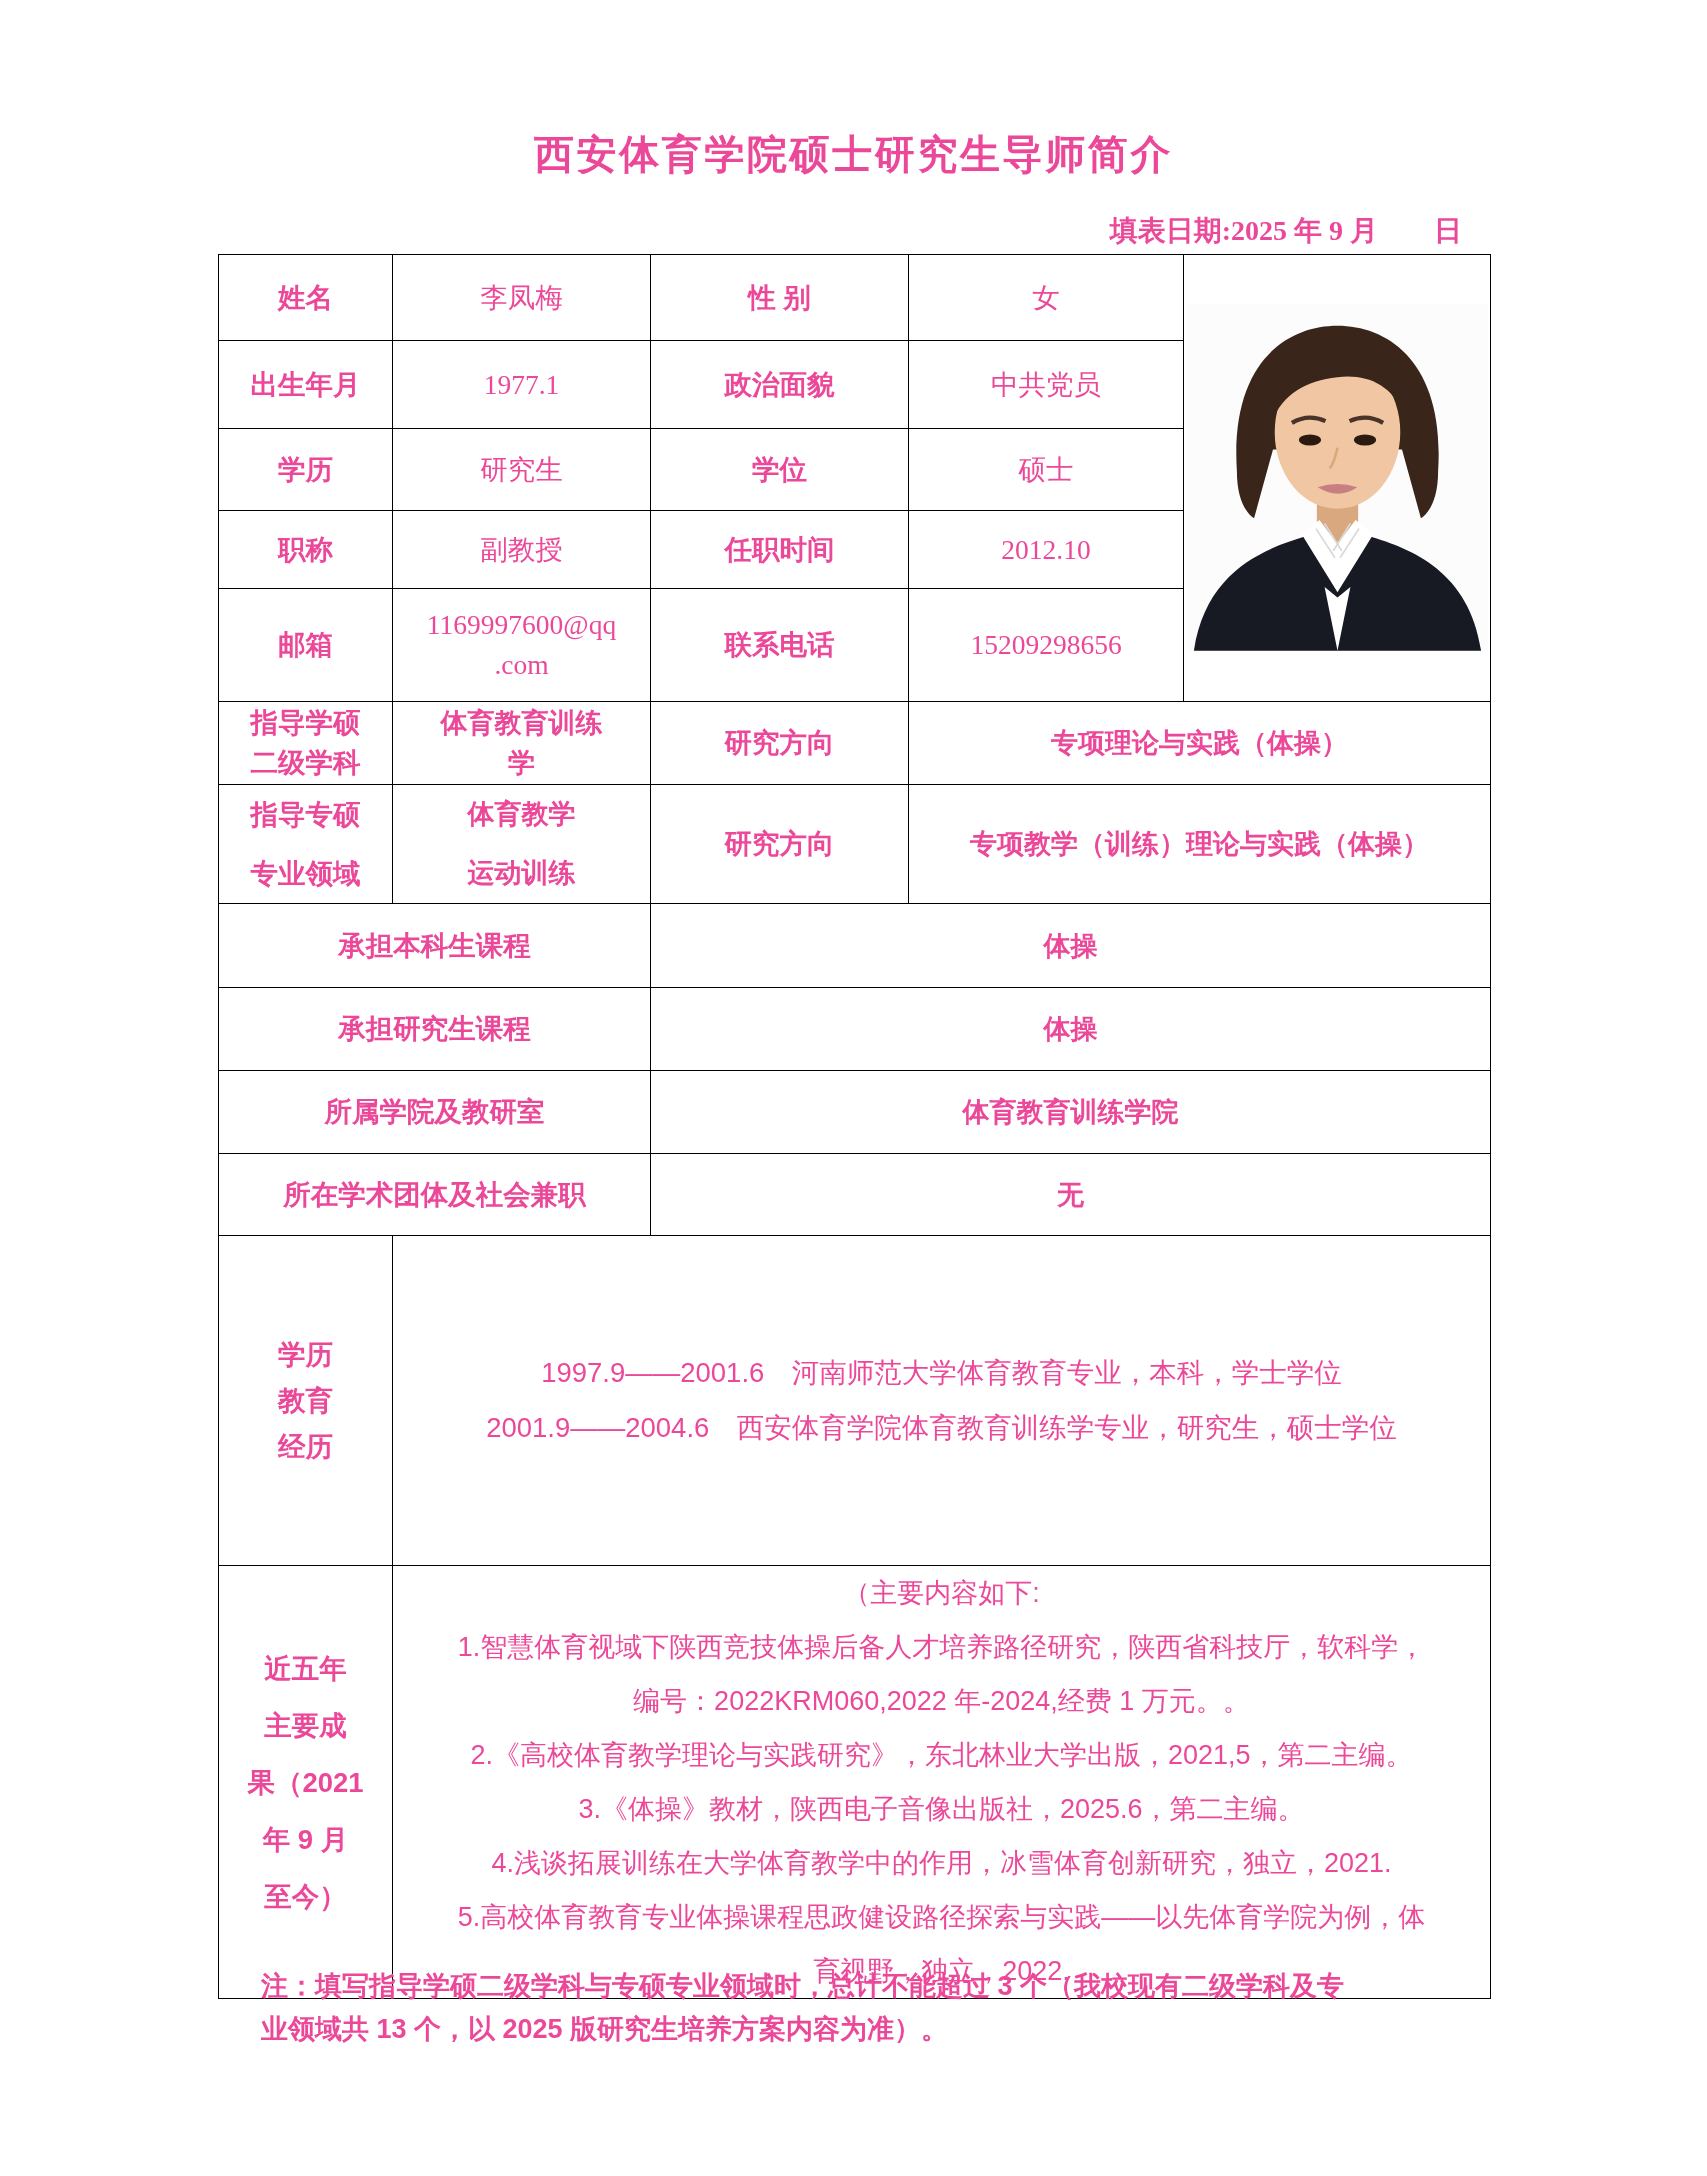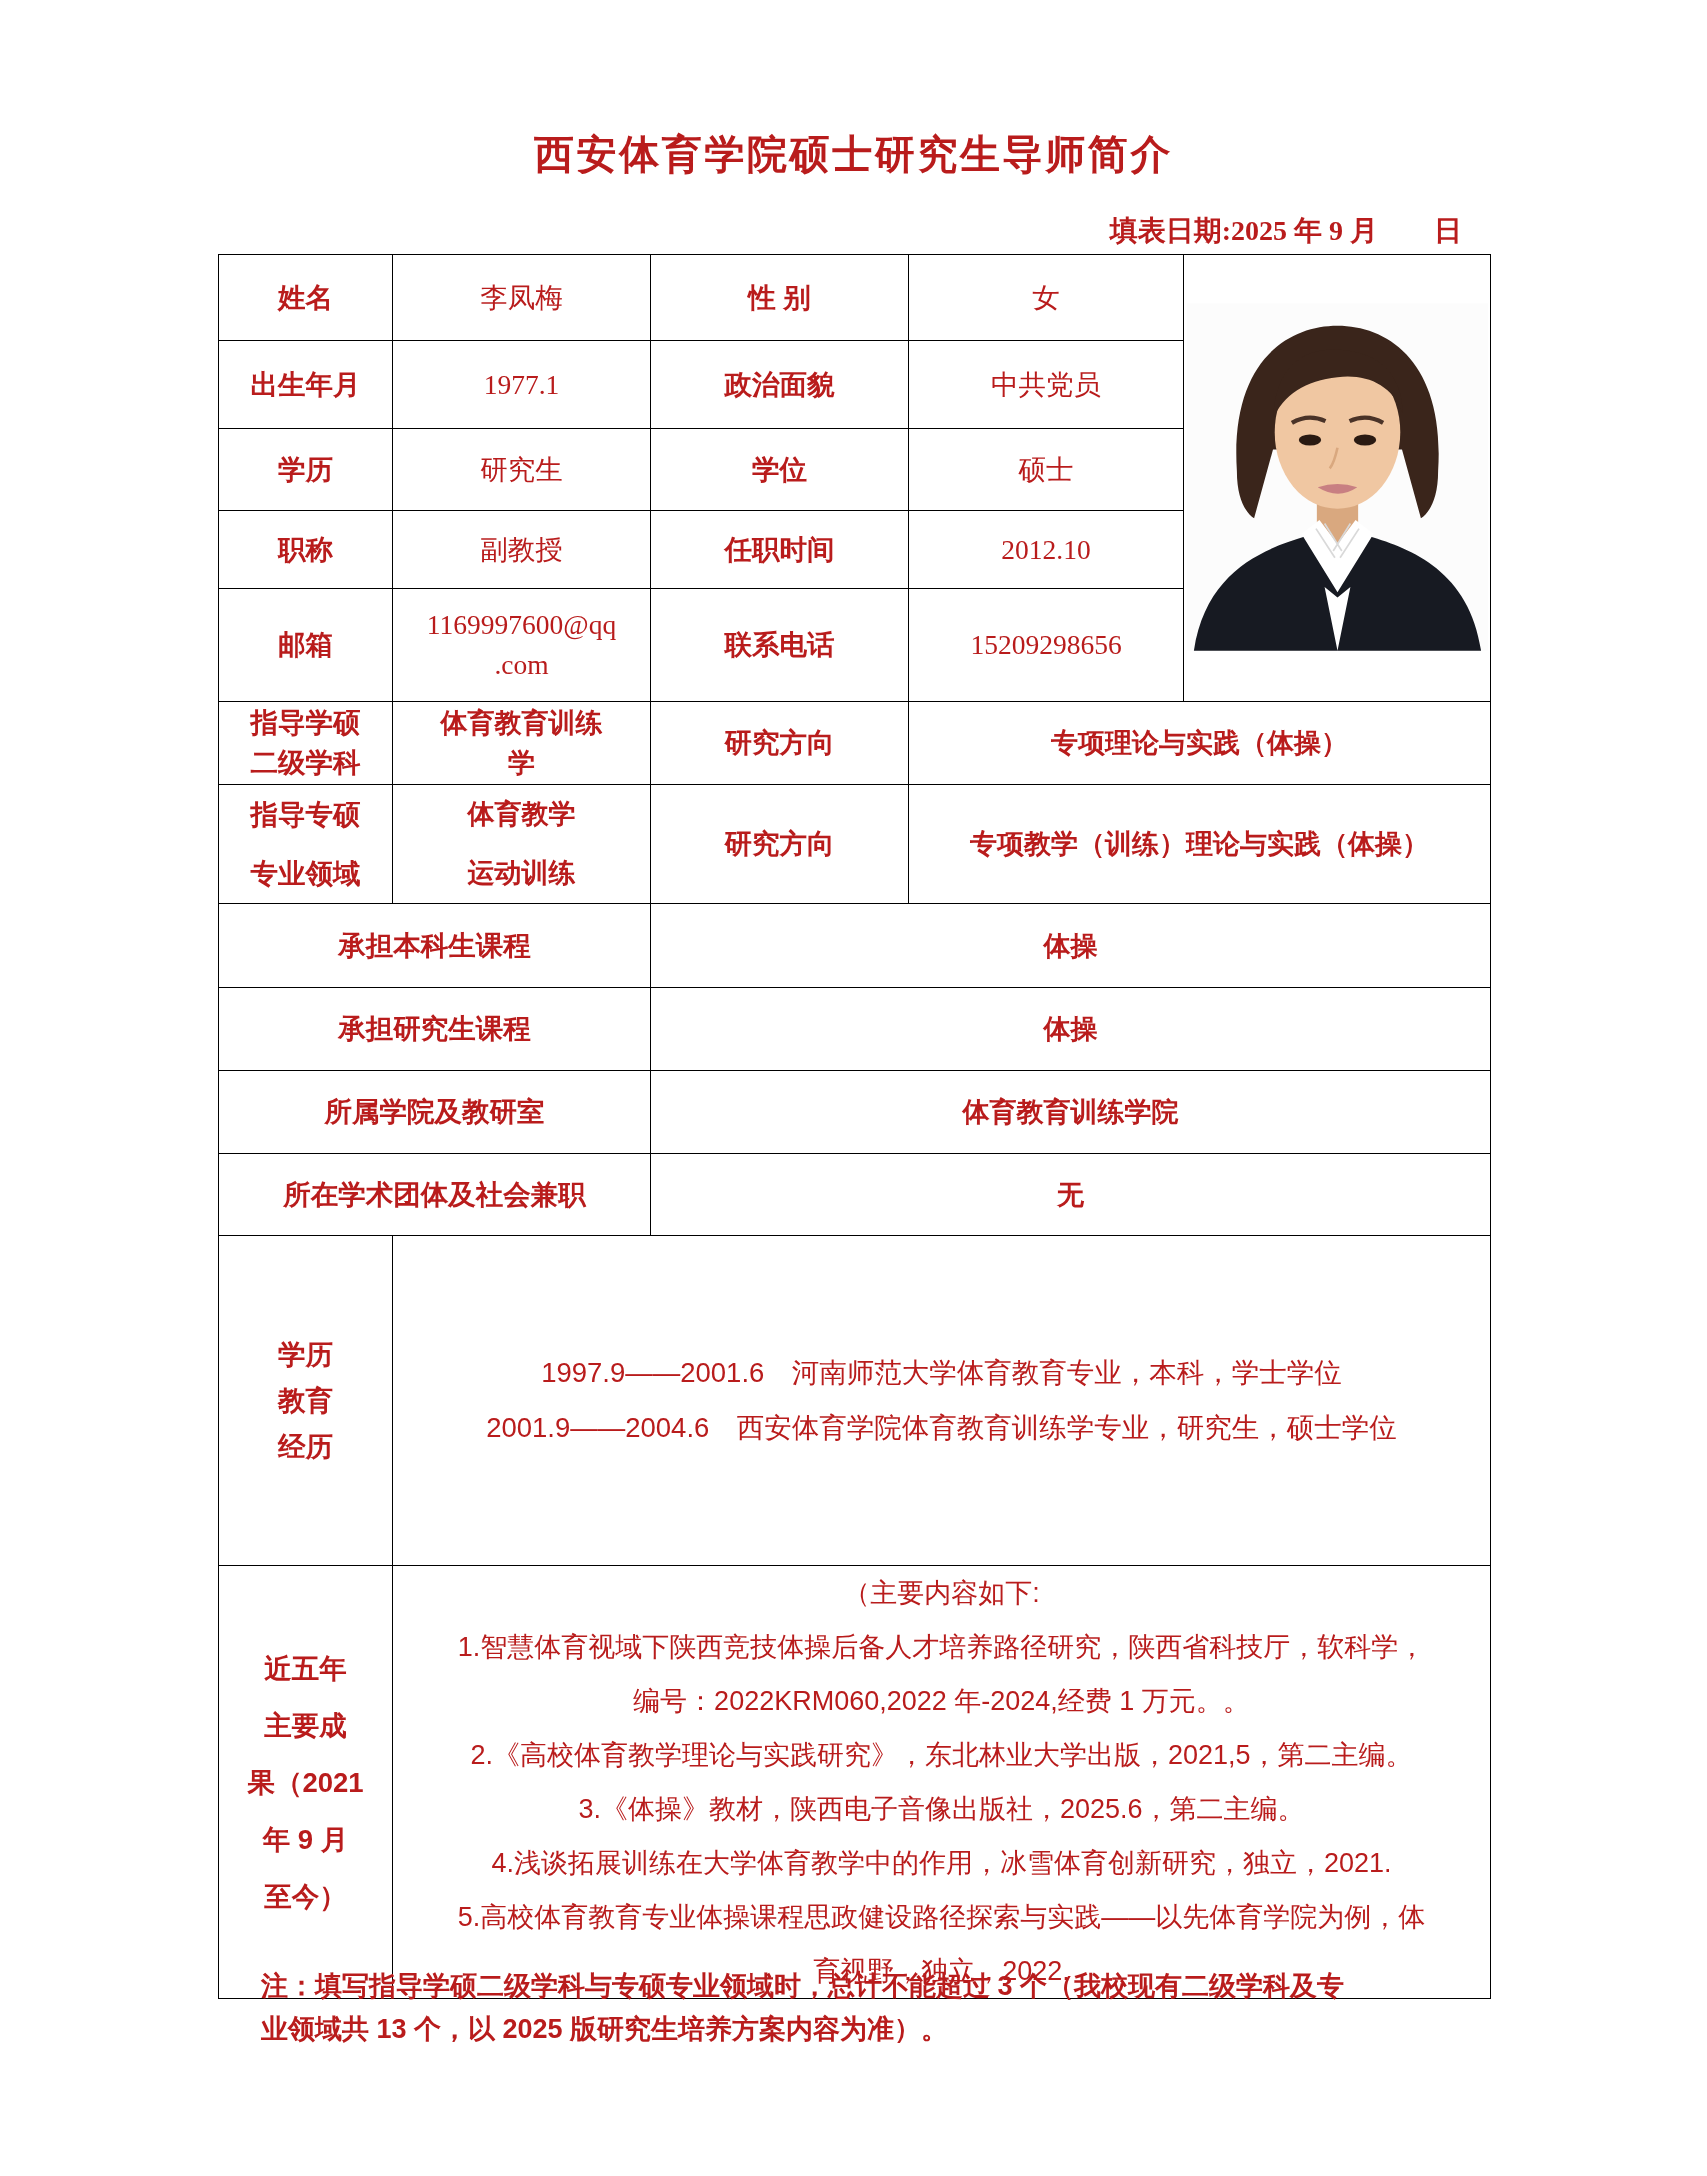--- a/index.html
+++ b/index.html
@@ -1,21 +1,21 @@
 <!DOCTYPE html>
 <html style="font-size:13.8px"><head>
 <meta charset="utf-8">
 <style>
   html,body{margin:0;padding:0;background:#ffffff;}
   .page{
     position:relative;
     width:1707px;
     height:2143px;
     background:#ffffff;
-    color:#b91c1c;
+    color:#ec4899;
     font-family:"Liberation Sans", sans-serif;
     overflow:hidden;
   }
   .doc-title{
     position:absolute;
     top:127px; left:0;
     width:100%;
     text-align:center;
     font-size:40px;
     font-weight:bold;

